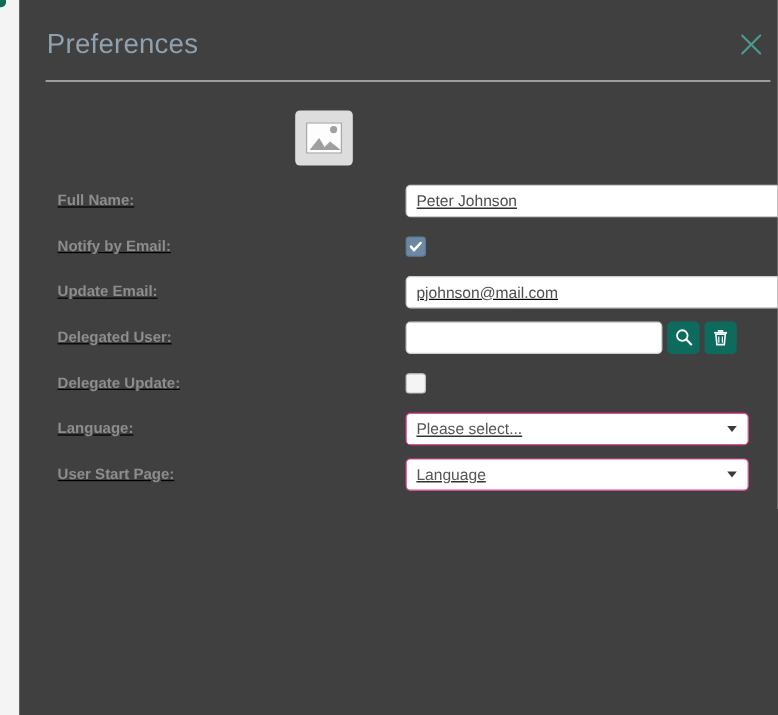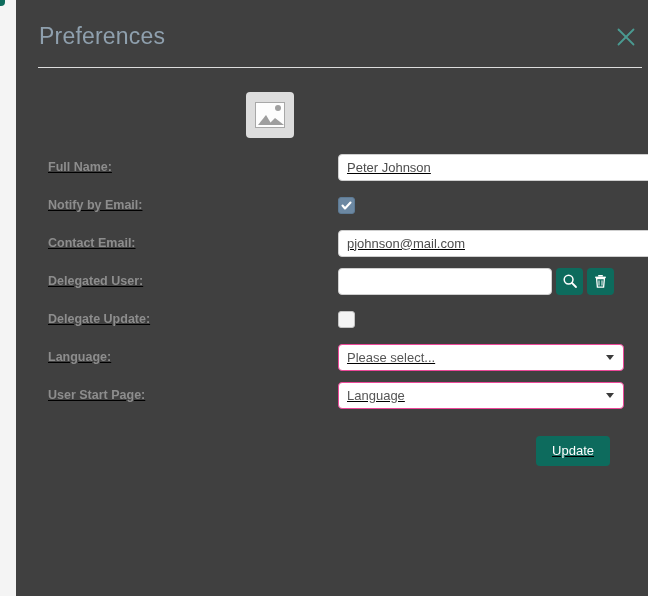--- a/index.html
+++ b/index.html
@@ -271,21 +271,21 @@
       <div class="form-control">
         <span class="checkbox checked">
           <span>
             <svg width="13" height="13" viewBox="0 0 13 13">
               <polyline points="2.5,6.5 5,9.5 10.5,3.5" fill="none" stroke="#ffffff" stroke-width="2.1" stroke-linecap="round" stroke-linejoin="round"></polyline>
             </svg>
           </span>
         </span>
       </div>
 
-      <div class="form-label">Contact Email:</div>
+      <div class="form-label">Update Email:</div>
       <div class="form-control">
         <input class="text-input" type="text" value="pjohnson@mail.com" style="">
       </div>
 
       <div class="form-label">Delegated User:</div>
       <div class="form-control">
         <input class="text-input short" type="text" value="" style="">
         <button class="icon-button">
           <span>
             <svg width="16" height="16" viewBox="0 0 16 16">
@@ -323,18 +323,15 @@
       <div class="form-label">User Start Page:</div>
       <div class="form-control">
         <div class="select-box">
           <span class="select-value">Language</span>
           <span class="select-arrow"></span>
         </div>
       </div>
 
     </div>
 
-    <div class="dialog-footer">
-      <button class="primary-button">Update</button>
-    </div>
 
   </div>
 </div>
 
 </body></html>

